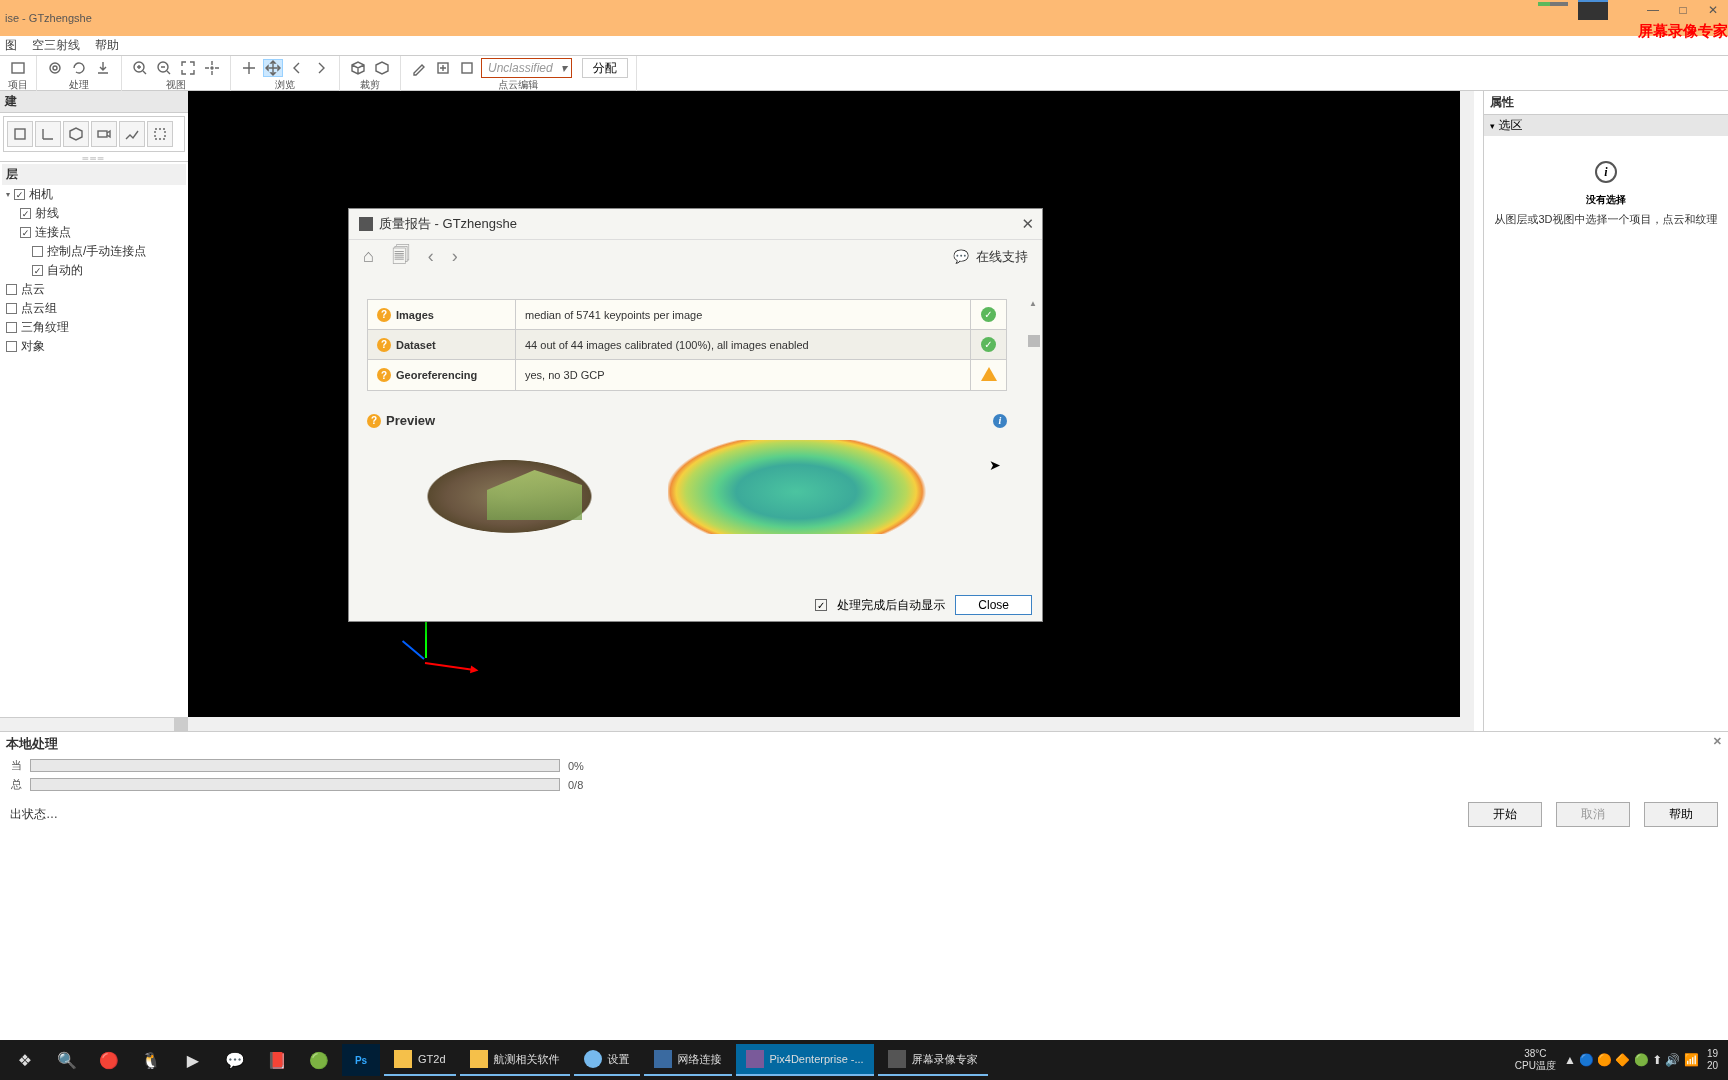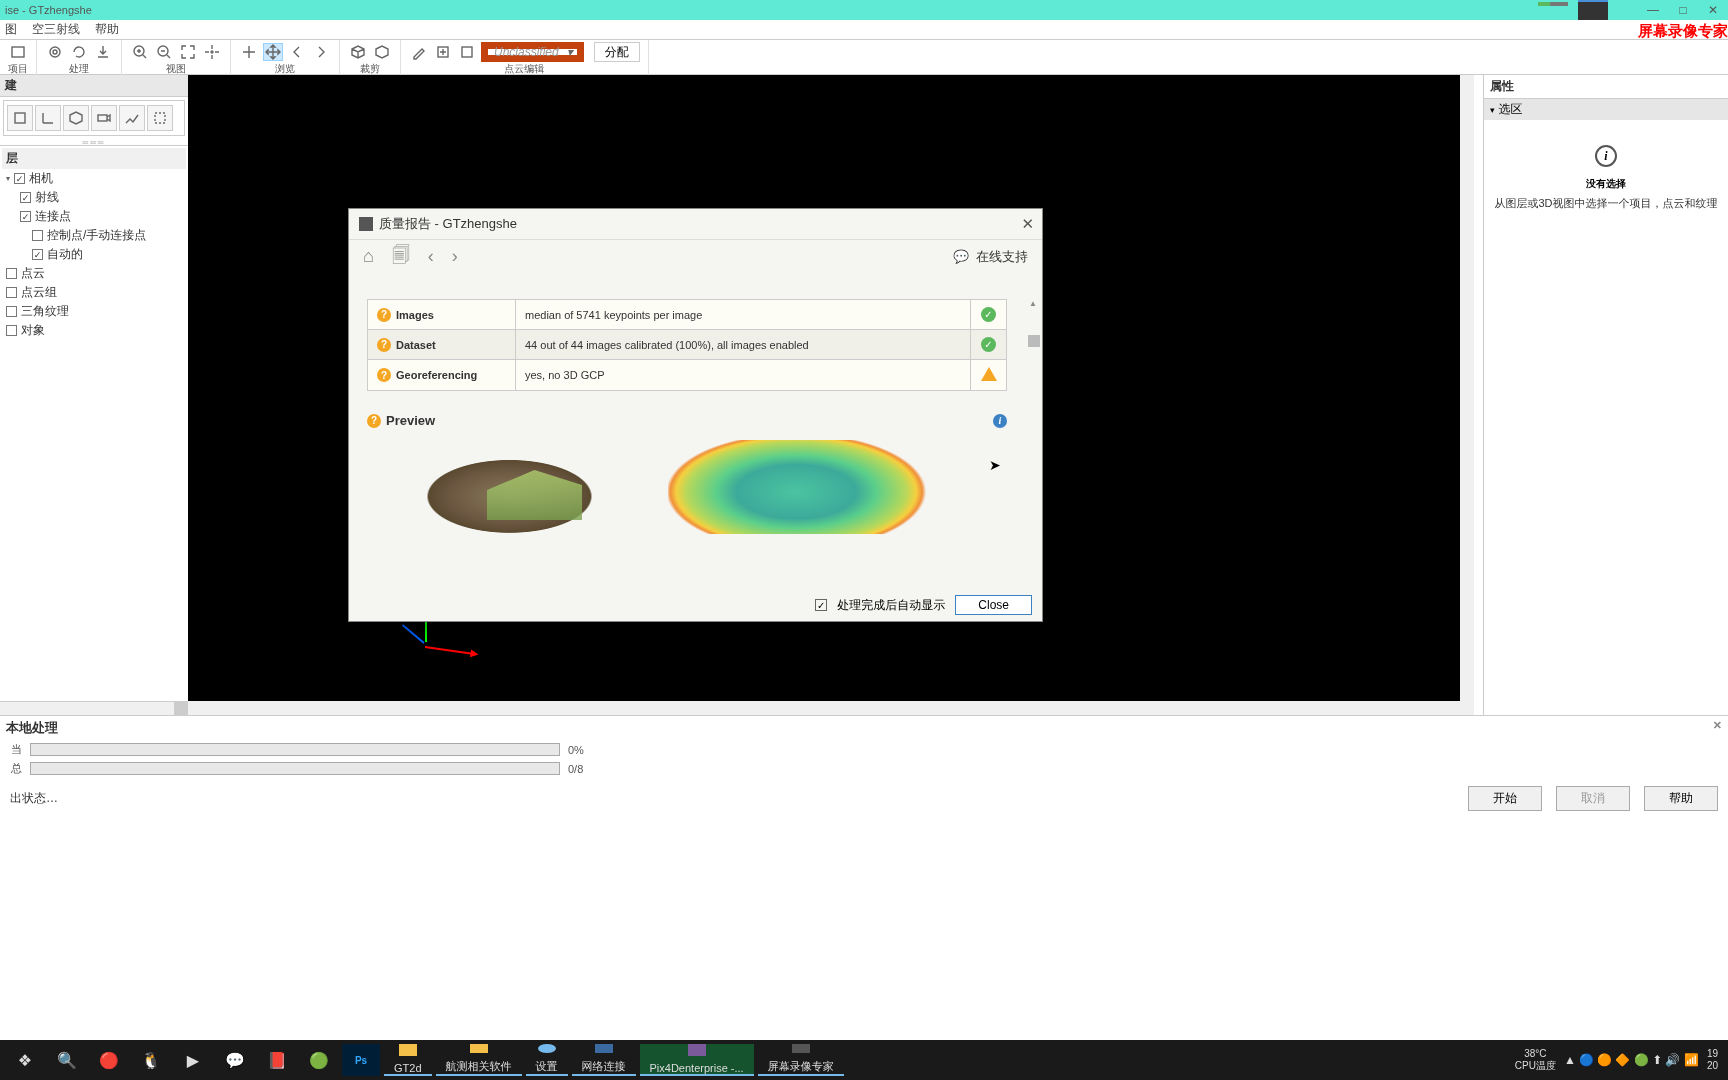--- a/index.html
+++ b/index.html
@@ -1,35 +1,35 @@
 <!DOCTYPE html>
 <html><head>
 <meta charset="utf-8">
 <style>
 * { margin: 0; padding: 0; box-sizing: border-box; font-family: "Microsoft YaHei", Arial, sans-serif; }
 body { width: 1728px; height: 1080px; background: #fff; overflow: hidden; position: relative; font-size: 12px; }
 
-.titlebar { height: 20px; background: #5eead4; display: flex; align-items: center; padding: 4px 5px; position: relative; }
+.titlebar { height: 36px; background: #fdba74; display: flex; align-items: center; padding: 4px 5px; position: relative; }
 .titlebar-text { color: #555; font-size: 11px; }
 .titlebar-indicator { position: absolute; right: 160px; top: 2px; width: 30px; height: 4px; background: linear-gradient(to right, #5cb85c 40%, #777 40%); }
 .titlebar-box { position: absolute; right: 120px; top: 0; width: 30px; height: 20px; background: #333; border-top: 2px solid #4a90d9; }
 .win-controls { position: absolute; right: 0; top: 0; display: flex; }
 .win-btn { width: 30px; height: 20px; display: flex; align-items: center; justify-content: center; color: #555; font-size: 12px; }
 
 .menubar { height: 19px; display: flex; align-items: center; padding: 0 5px; gap: 15px; font-size: 12px; color: #444; }
 
 .screen-rec { position: absolute; right: 0; top: 22px; color: #ff0000; font-size: 15px; font-weight: bold; }
 
 .toolbar-area { border-top: 1px solid #ccc; border-bottom: 1px solid #ccc; height: 36px; display: flex; align-items: flex-start; }
 .tool-group { padding: 2px 8px; border-right: 1px solid #e0e0e0; }
 .tool-icons { display: flex; gap: 4px; height: 20px; align-items: center; }
 .tool-icon { width: 20px; height: 18px; display: flex; align-items: center; justify-content: center; color: #666; cursor: pointer; }
 .tool-icon.sel { background: #cce8ff; border: 1px solid #99d1ff; }
 .tool-label { font-size: 10px; color: #555; text-align: center; margin-top: 0; }
-.unclass-combo { background: #fff; border: 7px solid #c2410c; height: 20px; display: flex; align-items: center; padding: 0 18px 0 6px; color: #999; font-style: italic; font-size: 12px; position: relative; }
+.unclass-combo { background: #fff; border: 1px solid #c2410c; height: 20px; display: flex; align-items: center; padding: 0 18px 0 6px; color: #999; font-style: italic; font-size: 12px; position: relative; }
 .unclass-combo::after { content: '▾'; position: absolute; right: 4px; color: #666; }
 .assign-btn { border: 1px solid #ccc; background: #fff; height: 20px; padding: 0 10px; font-size: 12px; margin-left: 6px; }
 
 .main-area { display: flex; height: 640px; }
 .left-panel { width: 188px; display: flex; flex-direction: column; }
 .create-hdr { background: #e8e8e8; border-bottom: 1px solid #ccc; padding: 2px 5px; font-size: 12px; color: #333; font-weight: bold; }
 .create-tools { border: 1px solid #ccc; margin: 3px; padding: 3px; display: flex; gap: 2px; height: 36px; align-items: center; }
 .ct-btn { width: 26px; height: 26px; border: 1px solid #ccc; background: #f5f5f5; display: flex; align-items: center; justify-content: center; }
 
 .drag-grip { height: 6px; display: flex; justify-content: center; align-items: center; color: #aaa; font-size: 8px; letter-spacing: 2px; }
@@ -111,22 +111,22 @@
 .prog-txt { color: #555; }
 .btn-row { display: flex; gap: 14px; padding: 8px 10px; align-items: center; font-size: 12px; }
 .status-lbl { color: #333; }
 .spacer { flex: 1; }
 .pbtn { border: 1px solid #aaa; background: #f0f0f0; padding: 3px 24px; font-size: 12px; }
 .pbtn.dis { color: #999; }
 
 
 .taskbar { position: absolute; left: 0; right: 0; bottom: 0; height: 40px; background: #1a1a1a; display: flex; align-items: center; padding: 0 6px; gap: 4px; }
 .tb-btn { width: 38px; height: 32px; display: flex; align-items: center; justify-content: center; color: #ddd; font-size: 16px; cursor: pointer; }
-.tb-task { height: 32px; padding: 0 10px; display: flex; align-items: center; gap: 6px; color: #ddd; font-size: 11px; border-bottom: 2px solid #76b9ed; flex-direction: column; }
-.tb-task.active { background: #14532d; }
+.tb-task { height: 32px; padding: 0 10px; display: flex; align-items: center; gap: 6px; color: #ddd; font-size: 11px; border-bottom: 2px solid #76b9ed; }
+.tb-task.active { background: #0369a1; }
 .tb-ico { width: 18px; height: 18px; background: #555; }
 .tb-ico.folder { background: #f5c04a; }
 .tb-ico.gear { background: #76b9ed; border-radius: 50%; }
 .tb-ico.net { background: #3a6aa0; }
 .tb-ico.pix { background: #7a5a9a; }
 .tray { margin-left: auto; display: flex; align-items: center; gap: 8px; color: #ddd; font-size: 10px; padding-right: 4px; }
 .tray-temp { text-align: center; line-height: 1.2; }
 .tray-icons { display: flex; gap: 6px; font-size: 12px; }
 .tray-time { text-align: center; line-height: 1.2; }
 

